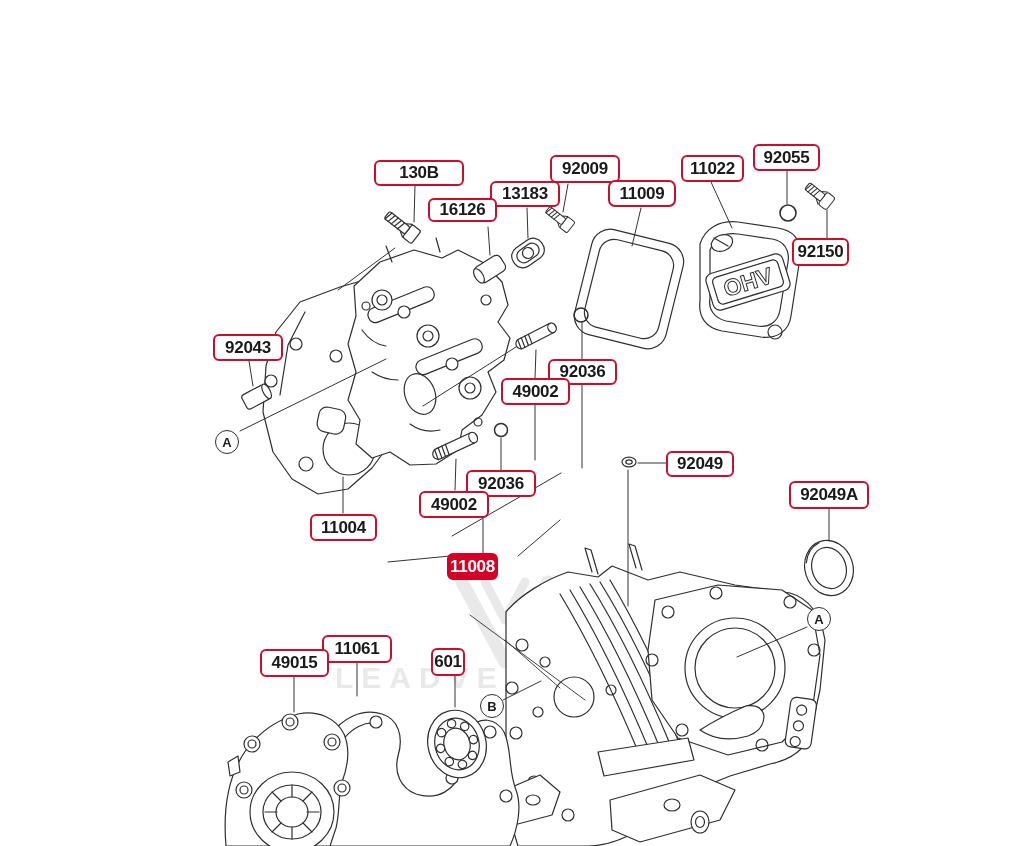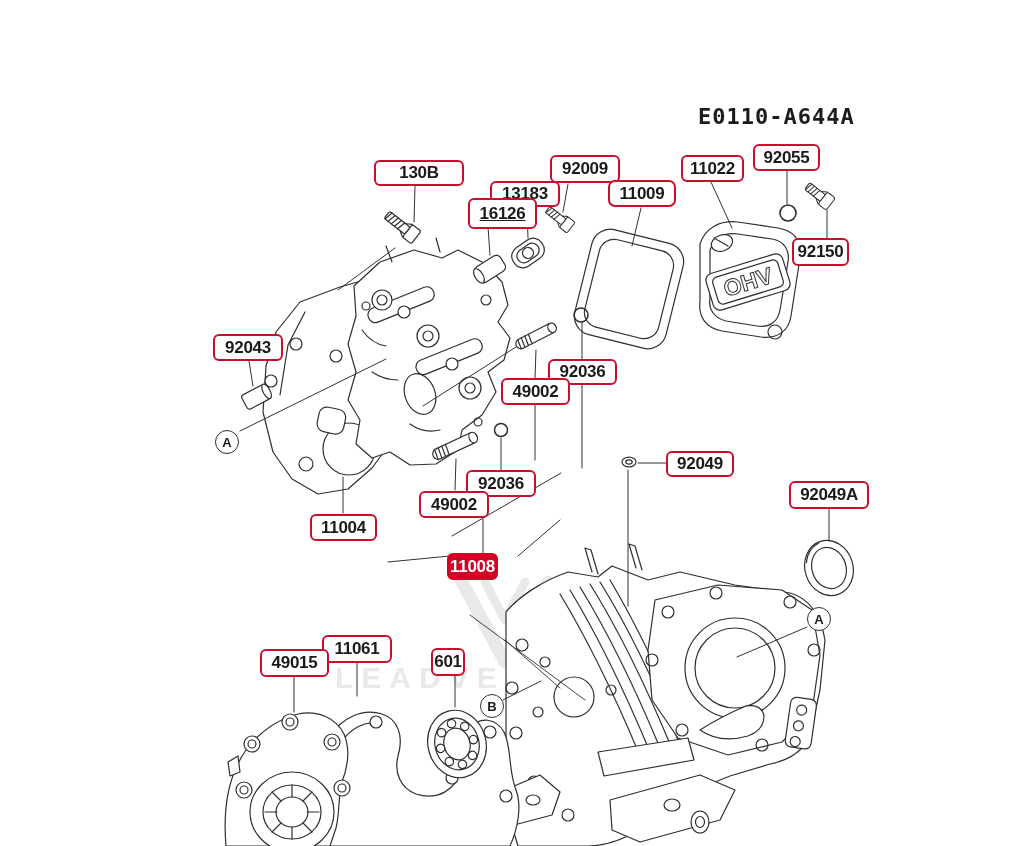--- a/index.html
+++ b/index.html
@@ -27,21 +27,20 @@
     position:absolute;z-index:3;width:24px;height:24px;border-radius:50%;
     border:1.4px solid #2f2f2f;background:#fff;display:flex;align-items:center;justify-content:center;
     font-size:13px;font-weight:bold;color:#1c1c1c;box-sizing:border-box;
   }
 </style>
 </head>
 <body>
 
 <div id="stage" style="--label-border: #c8102e; --label-text: #1a1a1a; --highlight-fill: #d50026; --highlight-text: #ffffff; --line-art: #2f2f2f; --watermark: #e9e9e9;">
 
-  <div id="title">E0110-A644A</div>
 
   <svg id="art" width="1010" height="846" viewBox="0 0 1010 846" fill="none" stroke="#2f2f2f" stroke-width="1.2" stroke-linejoin="round" stroke-linecap="round">
 
     <g stroke="none">
       <path d="M462,582 L505,662 L548,582" stroke="#e9e9e9" stroke-width="13" fill="none"></path>
       <path d="M485,582 L505,620 L525,582" stroke="#e9e9e9" stroke-width="9" fill="none"></path>
       <text x="335" y="688" font-size="30" font-weight="bold" letter-spacing="8" fill="#e9e9e9" font-family="Liberation Sans, sans-serif">LEADVENTURE</text>
     </g>
 
     <g fill="#ffffff">
@@ -312,21 +311,21 @@
       <line x1="294" y1="677" x2="294" y2="712"></line>
       <line x1="357" y1="663" x2="357" y2="696"></line>
       <line x1="455" y1="676" x2="455" y2="707"></line>
     </g>
   </svg>
 
   <div id="labels">
       <div class="plabel" style="left: 374px; top: 160px; width: 90px; height: 26px; text-align: right;">130B</div>
       <div class="plabel" style="left: 490px; top: 181px; width: 70px; height: 26px;">13183</div>
       <div class="plabel" style="left: 535px; top: 155px; width: 70px; height: 28px; margin-left: 15px;">92009</div>
-      <div class="plabel" style="left: 468px; top: 198px; width: 69px; height: 31px; text-decoration: underline;">16126</div>
+      <div class="plabel" style="left: 428px; top: 198px; width: 69px; height: 24px;">16126</div>
       <div class="plabel" style="left: 608px; top: 180px; width: 68px; height: 27px; border-radius: 7px;">11009</div>
       <div class="plabel" style="left: 681px; top: 155px; width: 63px; height: 27px;">11022</div>
       <div class="plabel" style="left: 753px; top: 144px; width: 67px; height: 27px;">92055</div>
       <div class="plabel" style="left: 792px; top: 238px; width: 57px; height: 28px;">92150</div>
       <div class="plabel" style="left: 213px; top: 334px; width: 70px; height: 27px; text-align: right;">92043</div>
       <div class="plabel" style="left: 548px; top: 359px; width: 69px; height: 26px;">92036</div>
       <div class="plabel" style="left: 501px; top: 378px; width: 69px; height: 27px;">49002</div>
       <div class="plabel" style="left: 466px; top: 470px; width: 70px; height: 27px;">92036</div>
       <div class="plabel" style="left: 419px; top: 491px; width: 70px; height: 27px;">49002</div>
       <div class="plabel" style="left: 310px; top: 514px; width: 67px; height: 27px;">11004</div>

